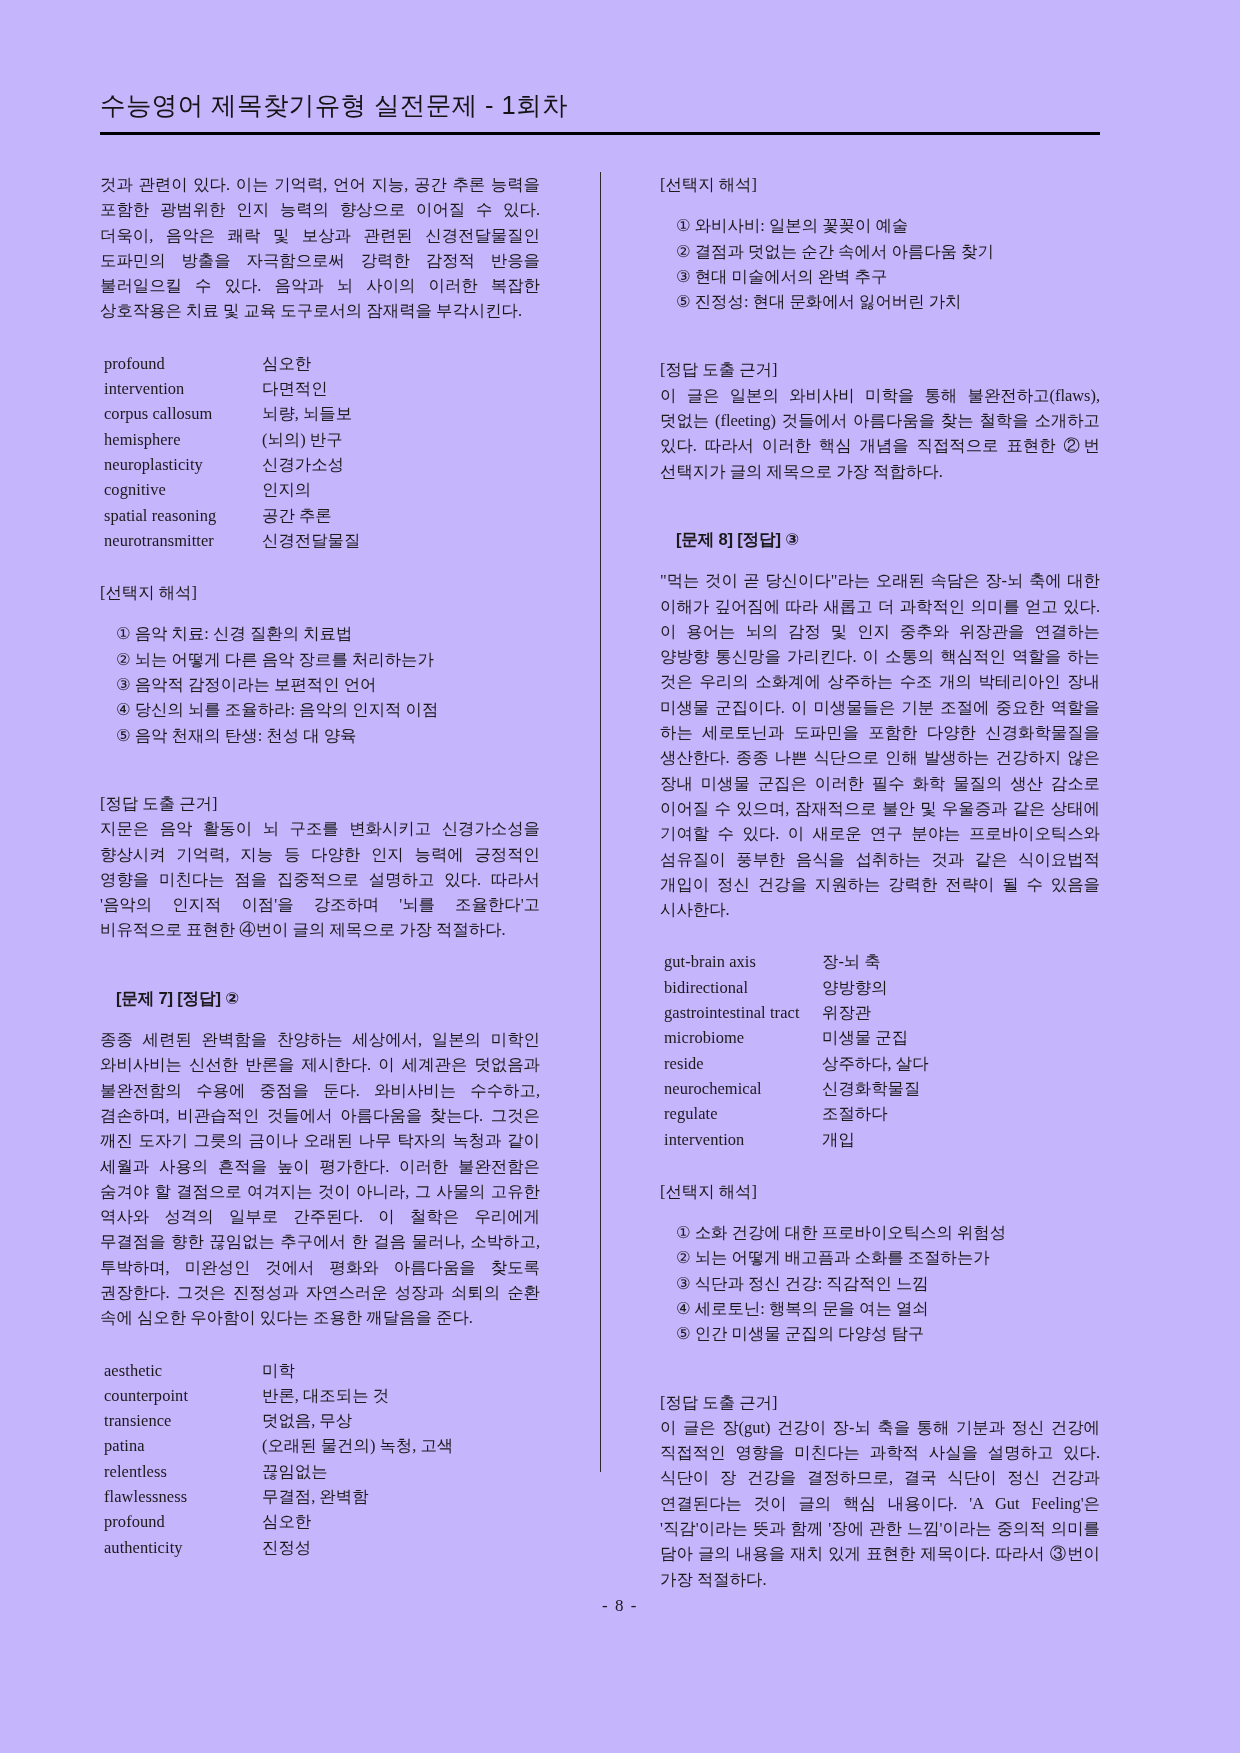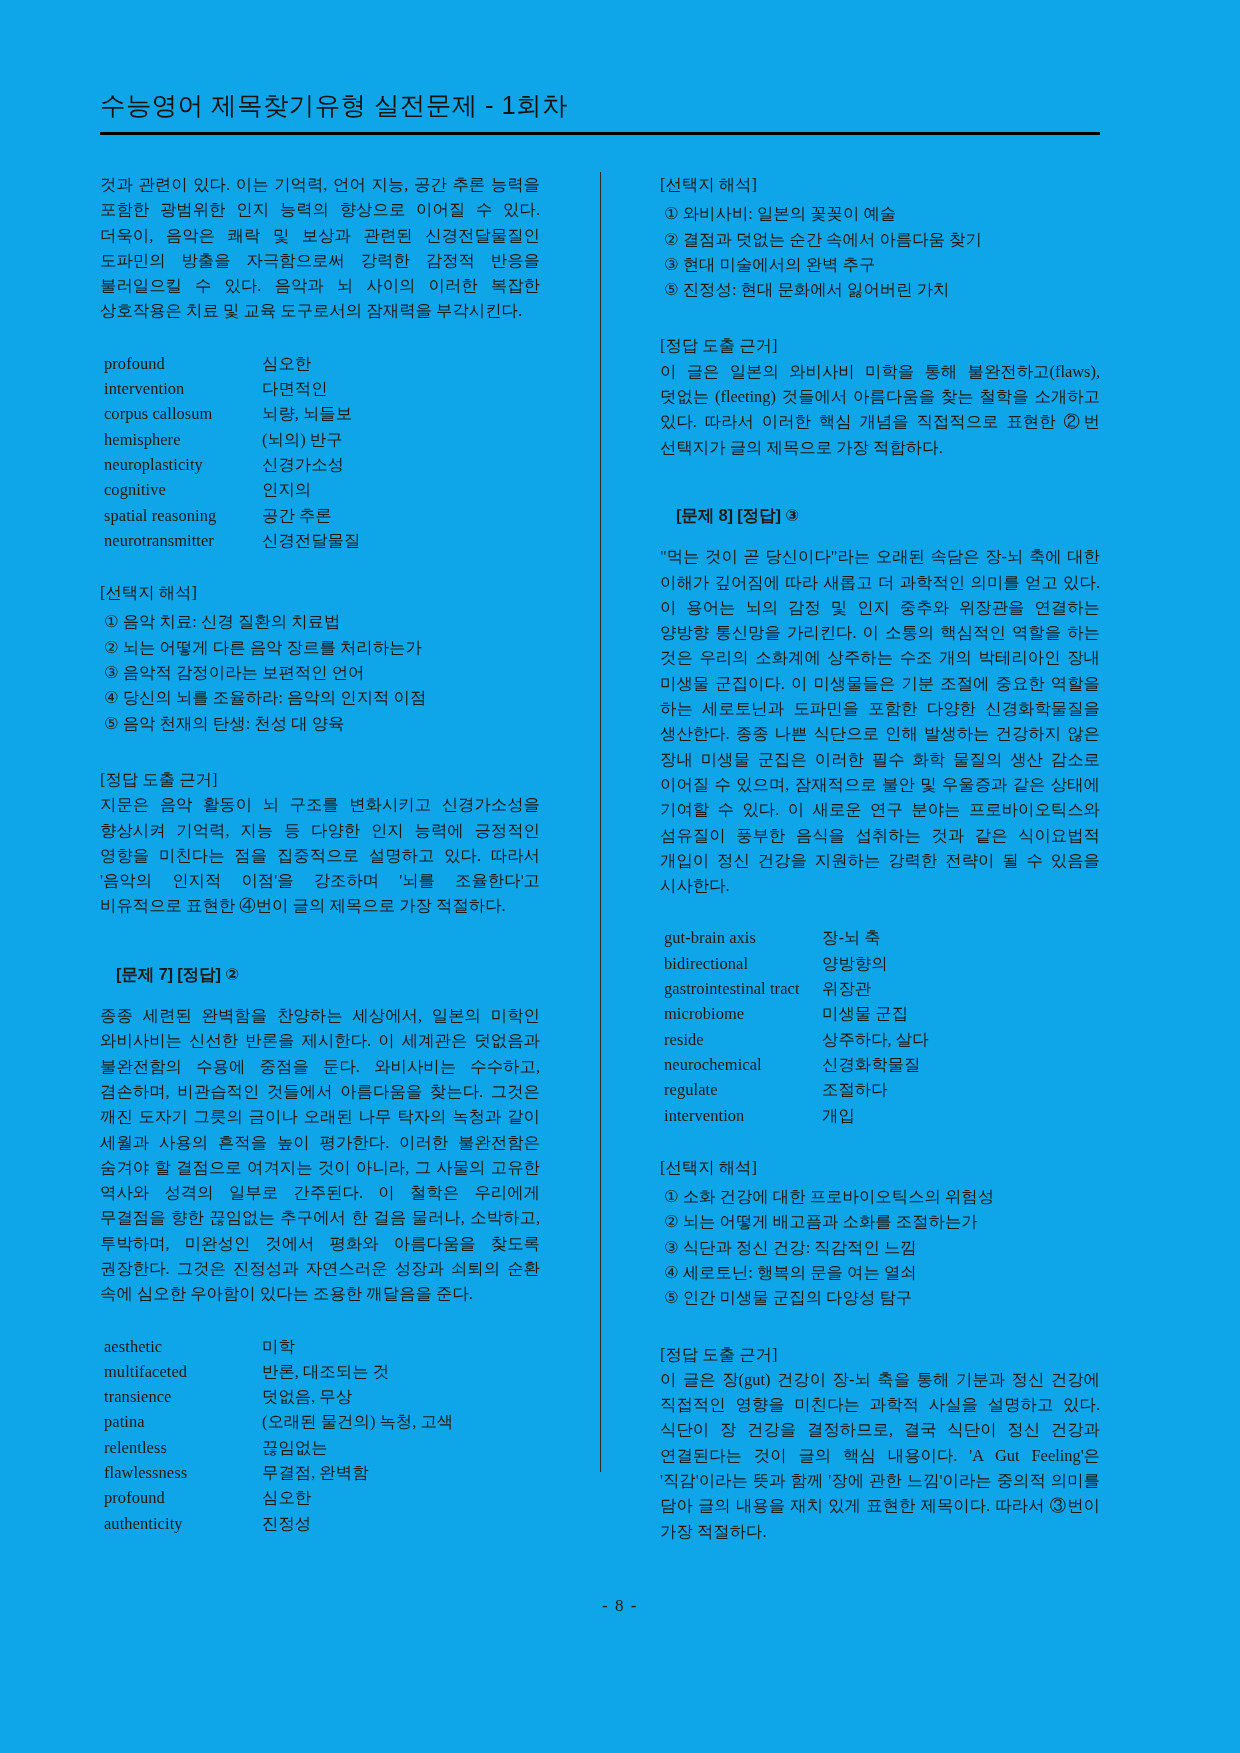--- a/index.html
+++ b/index.html
@@ -5,21 +5,21 @@
 <style>
   html, body {
     margin: 0;
     padding: 0;
     background: #ffffff;
   }
   .page {
     position: relative;
     width: 1240px;
     height: 1753px;
-    background: #0ea5e9;
+    background: #c4b5fd;
     margin: 0 auto;
     box-sizing: border-box;
     font-family: "Liberation Serif", "DejaVu Serif", serif;
     color: #1a1a1a;
     overflow: hidden;
   }
 
   
   .doc-header {
     position: absolute;
@@ -93,21 +93,21 @@
     font-weight: bold;
     font-size: 16.6px;
     line-height: 25.3px;
     margin: 16px;
     letter-spacing: -0.2px;
   }
 
   
   ul.choices {
     list-style: none;
-    margin: 4px;
+    margin: 16px;
     padding: 0;
   }
   ul.choices li {
     font-size: 16.4px;
     line-height: 25.3px;
     white-space: nowrap;
   }
   ul.choices li .cnum { margin-right: 4px; }
 
   
@@ -221,21 +221,21 @@
 
       <div class="gap-m"></div>
 
       <table class="vocab">
         <tbody>
           <tr>
             <td class="en">aesthetic</td>
             <td class="ko">미학</td>
           </tr>
           <tr>
-            <td class="en">multifaceted</td>
+            <td class="en">counterpoint</td>
             <td class="ko">반론, 대조되는 것</td>
           </tr>
           <tr>
             <td class="en">transience</td>
             <td class="ko">덧없음, 무상</td>
           </tr>
           <tr>
             <td class="en">patina</td>
             <td class="ko">(오래된 물건의) 녹청, 고색</td>
           </tr>

